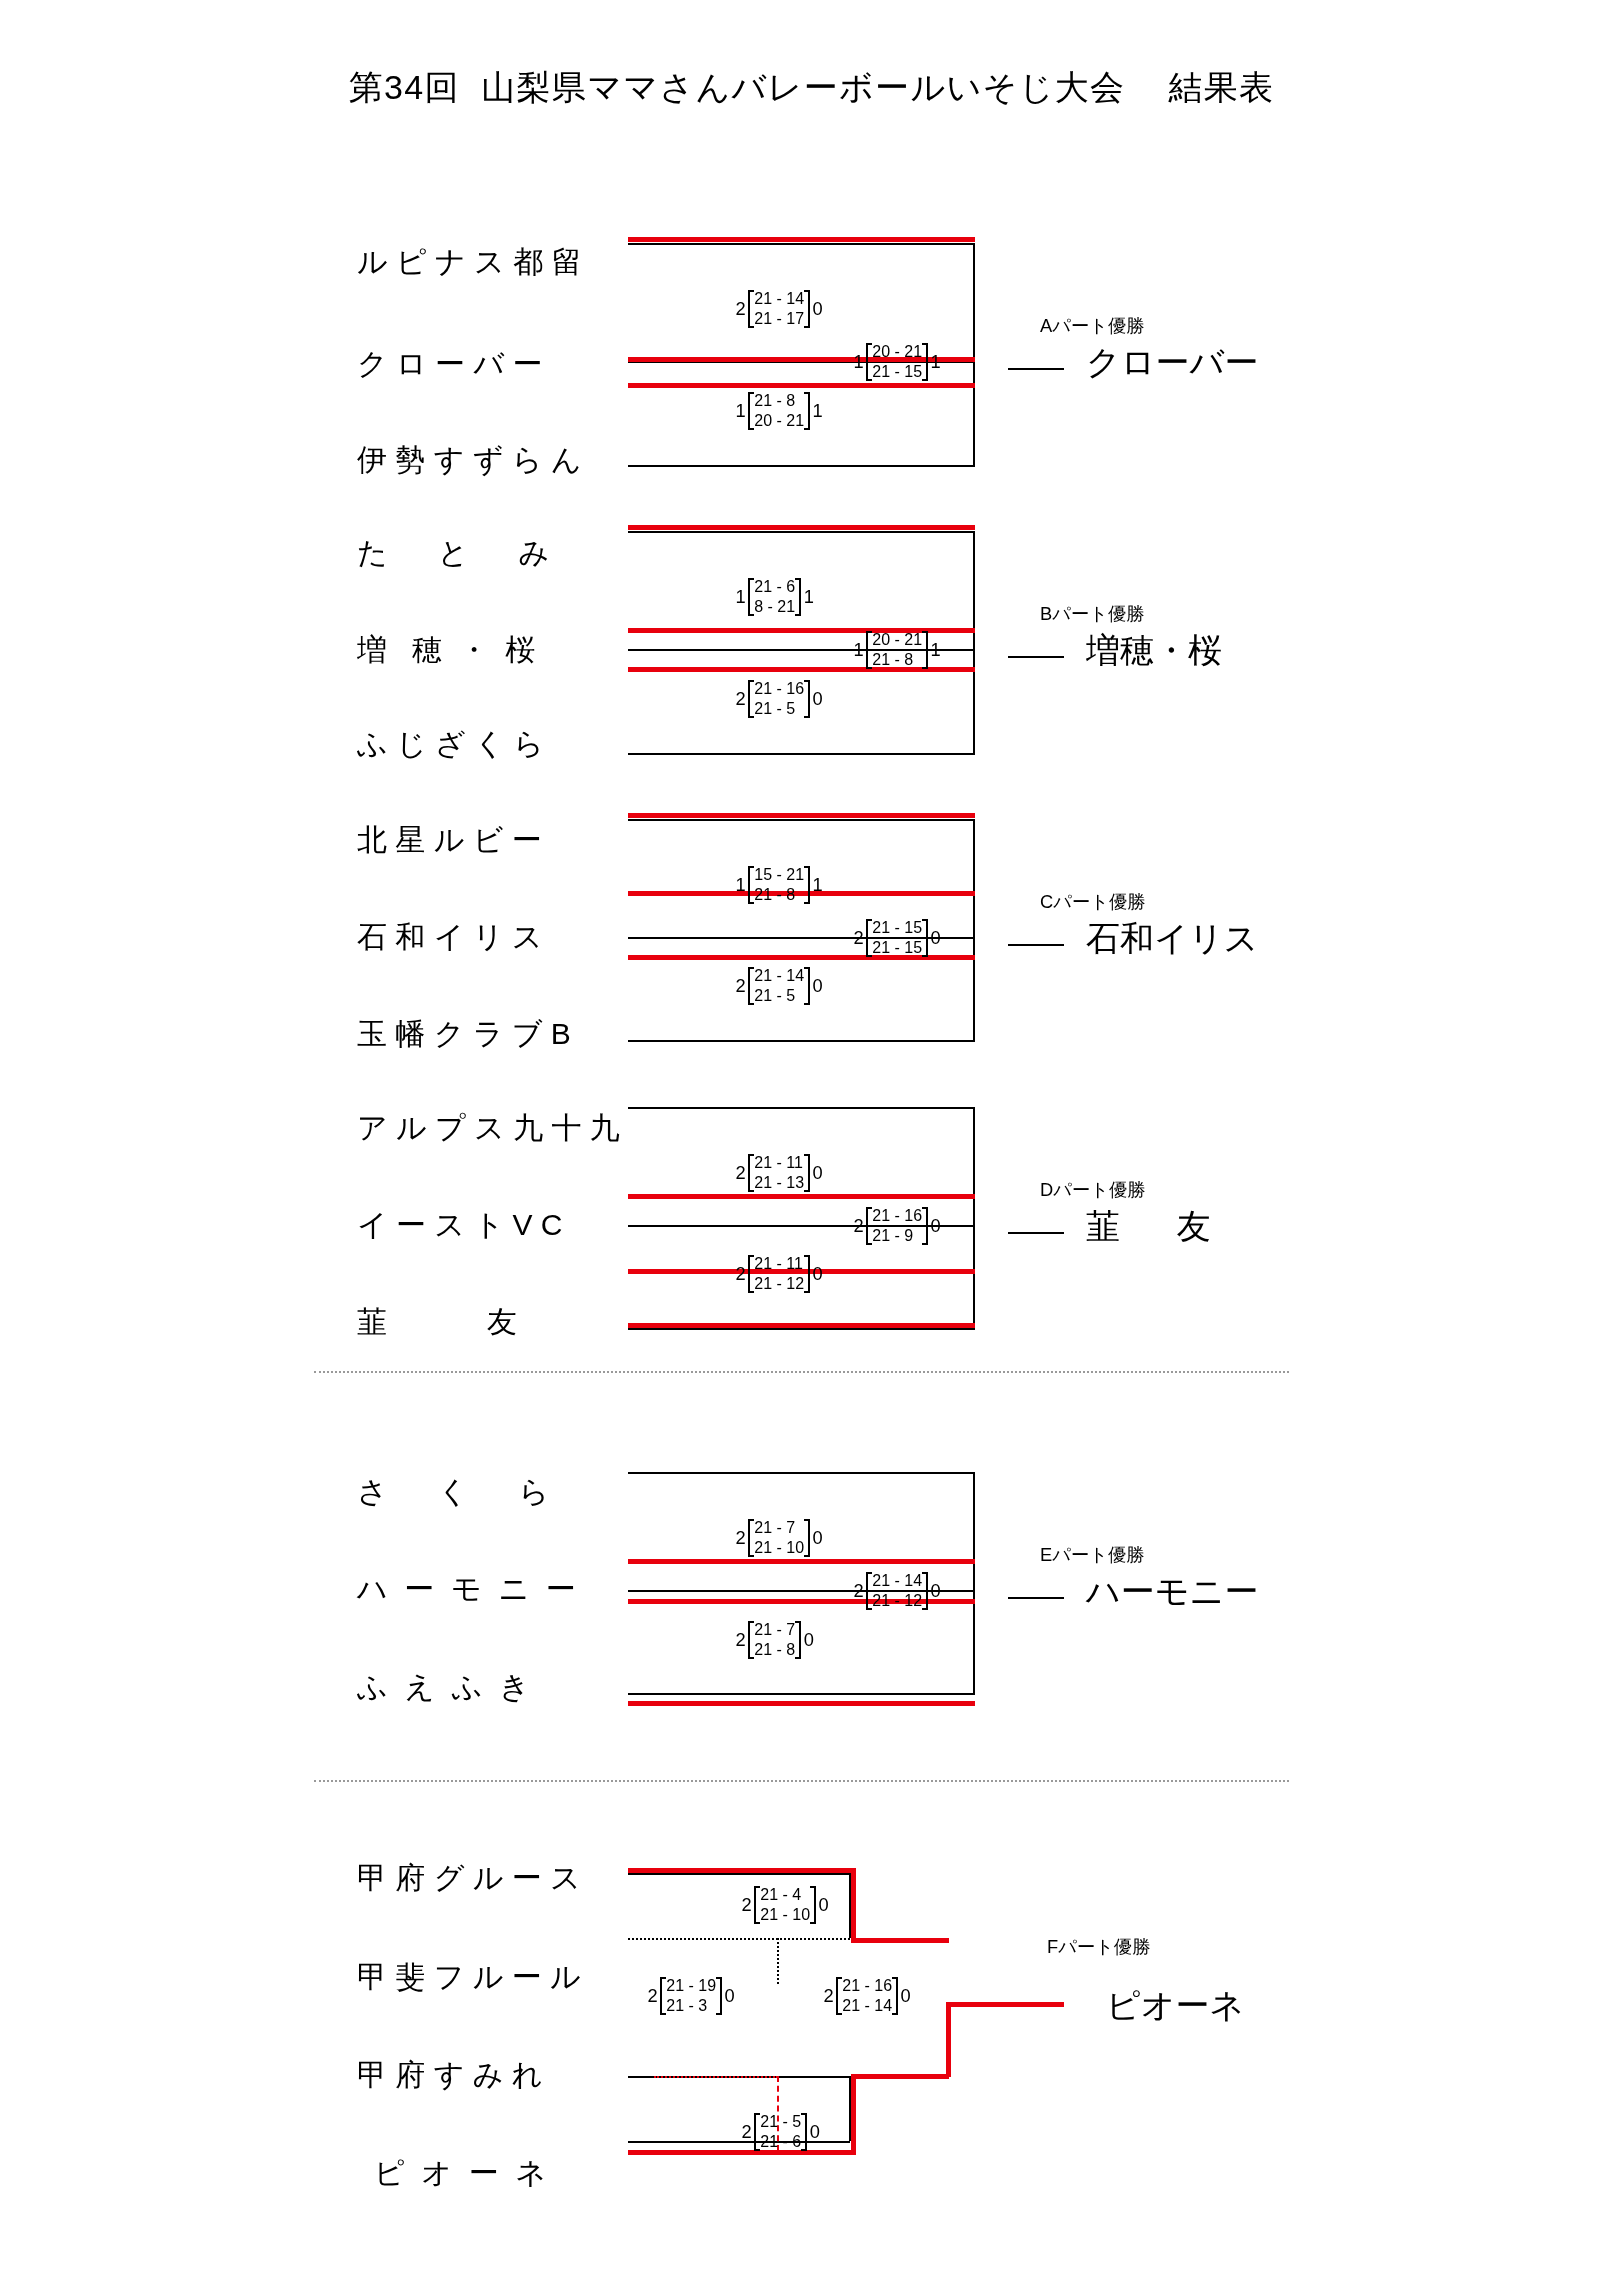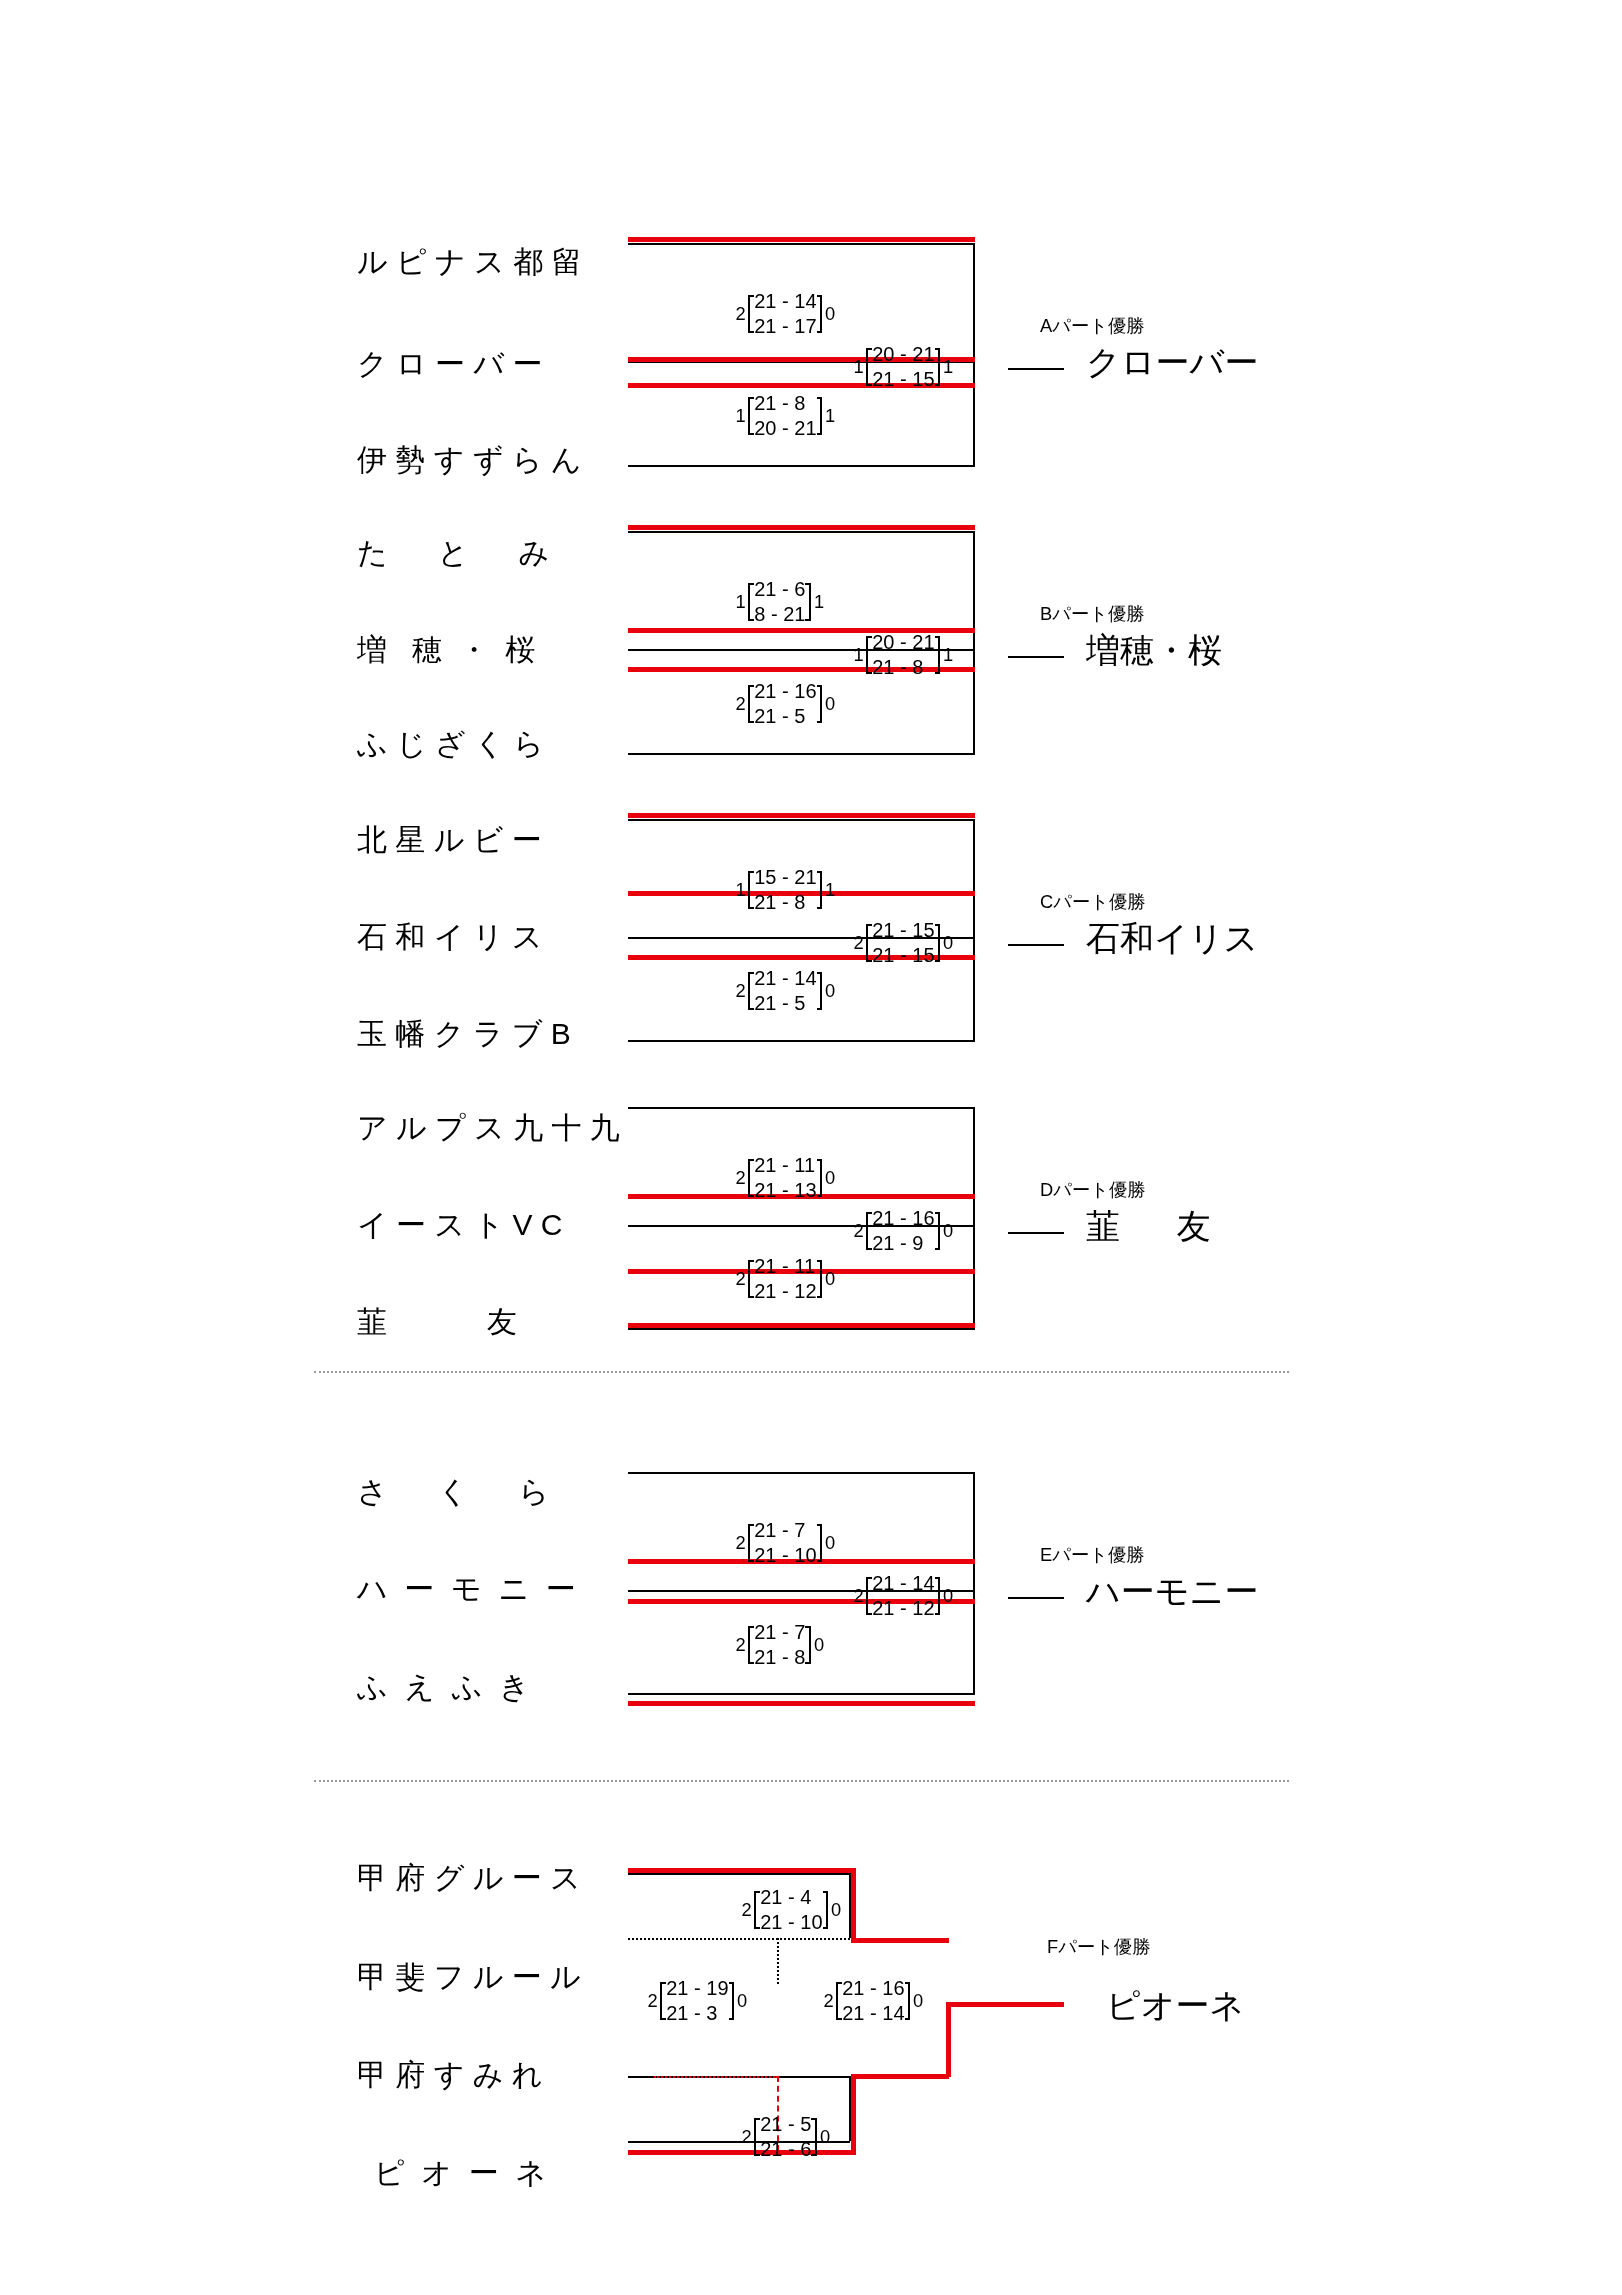--- a/index.html
+++ b/index.html
@@ -114,21 +114,21 @@
   .score .bar.l::before { left: 0; top: 0; }
   .score .bar.l::after  { left: 0; bottom: 0; }
   .score .bar.r::before { right: 0; top: 0; }
   .score .bar.r::after  { right: 0; bottom: 0; }
   .score .sets {
     display: flex;
     flex-direction: column;
     justify-content: center;
     padding: 0 3.9px;
     line-height: 1.25;
-    font-size: 20px;
+    font-size: 16px;
   }
 
   
   .part-label {
     position: absolute;
     font-size: 18.3px;
     white-space: nowrap;
   }
   .champ-name {
     position: absolute;
@@ -142,20 +142,21 @@
     border-top: 2px dotted #999;
     height: 0;
     left: 314px;
     width: 975px;
   }
 </style>
 </head>
 <body>
 
 <div class="title-block">
+  <div class="title-main">第34回  山梨県ママさんバレーボールいそじ大会    結果表</div>
 </div>
 
 <div>
   <div class="team-name" style="top:242px;left:357px;">ル ピ ナ ス 都 留</div>
   <div class="team-name" style="top:344px;left:357px;">ク ロ ー バ ー</div>
   <div class="team-name" style="top:440px;left:357px;">伊 勢 す ず ら ん</div>
 
   <div class="hline" style="top:243px;left:628px;width:347px;"></div>
   <div class="hline" style="top:361px;left:628px;width:347px;"></div>
   <div class="hline" style="top:465px;left:628px;width:347px;"></div>

